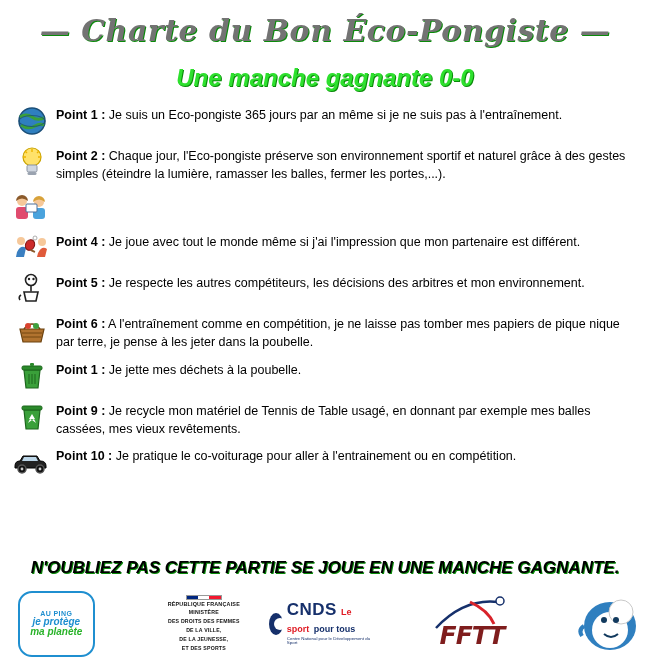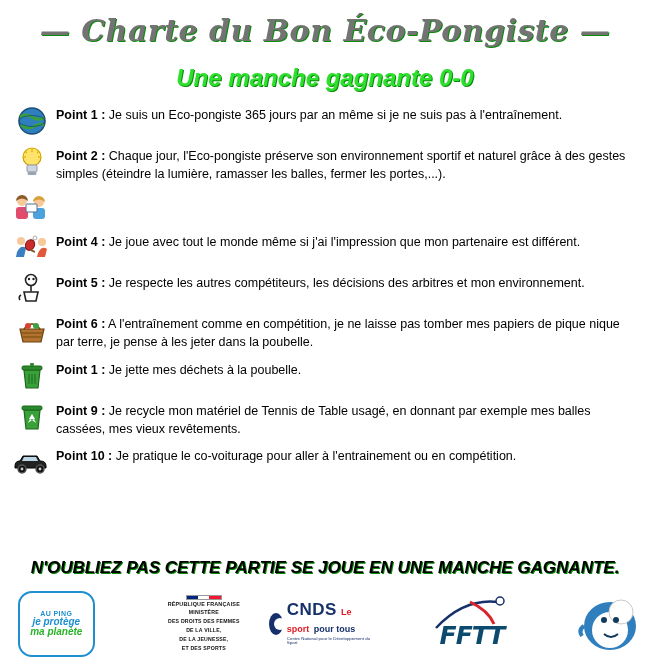--- a/index.html
+++ b/index.html
@@ -239,21 +239,21 @@
   .fftt-text {
     position: absolute;
     bottom: 2px;
     left: 0;
     width: 96px;
     text-align: center;
     font-family: "DejaVu Sans", sans-serif;
     font-size: 25px;
     font-weight: bold;
     font-style: italic;
-    color: #0c4a6e;
+    color: #7f1d1d;
     letter-spacing: -1px;
   }
 
   
   .logo-mascot {
     margin-left: 56px;
     width: 74px;
     height: 64px;
     position: relative;
   }

